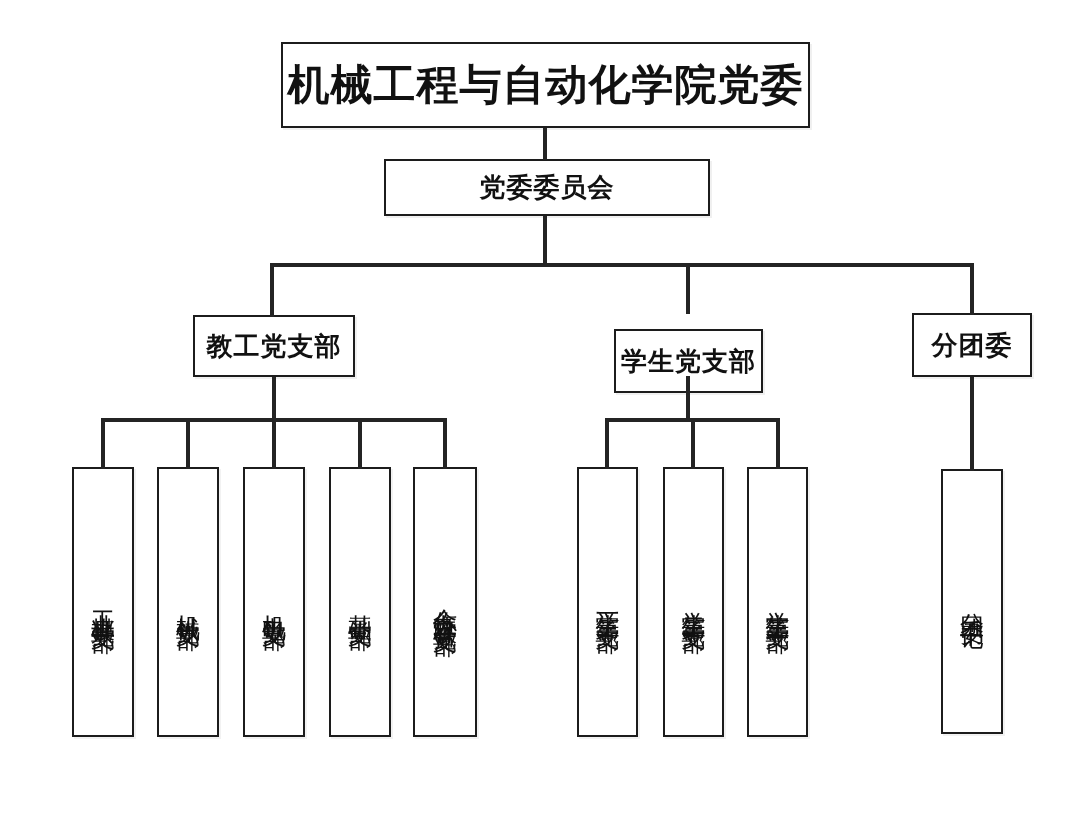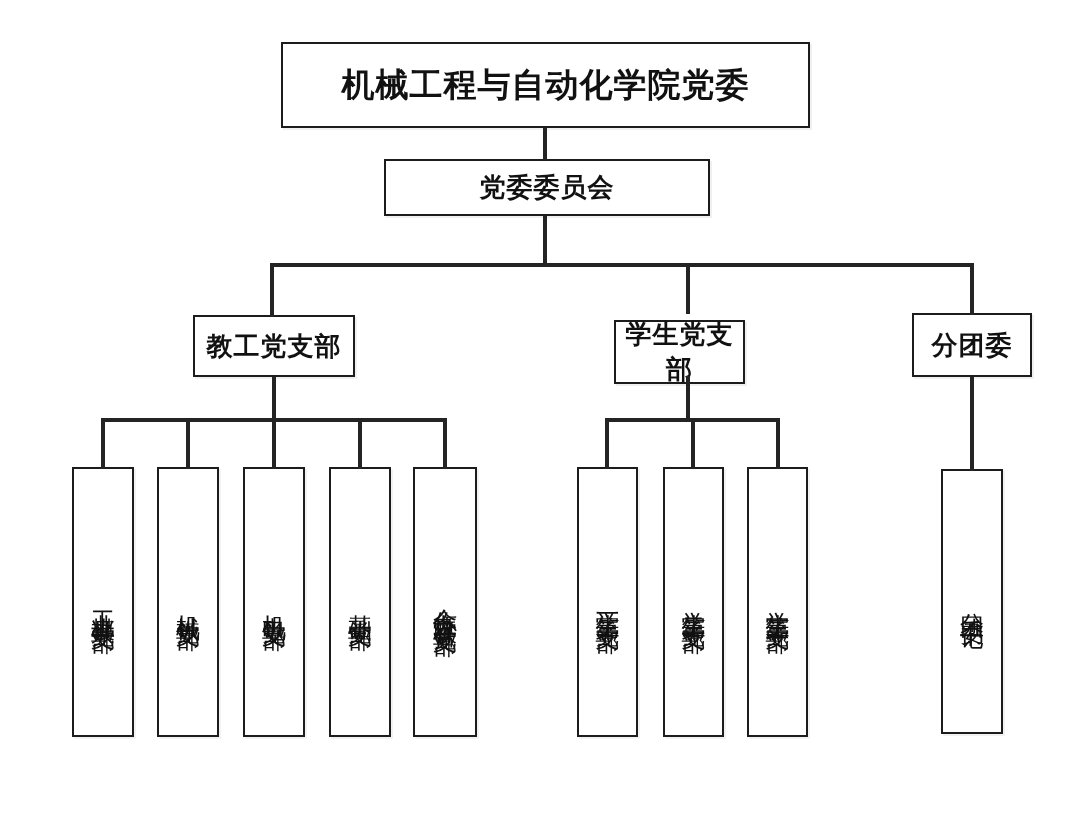--- a/index.html
+++ b/index.html
@@ -23,21 +23,21 @@
     background: #ffffff;
     border: 2px solid #1c1c1c;
     box-sizing: border-box;
     display: flex;
     align-items: center;
     justify-content: center;
     text-align: center;
     box-shadow: 2px 2px 0 rgba(0,0,0,0.06);
   }
   .box.title {
-    font-size: 33px;
+    font-size: 42px;
     font-weight: 700;
     letter-spacing: 1px;
   }
   .box.header {
     font-size: 26px;
     font-weight: 700;
     letter-spacing: 1px;
   }
   .box.leaf {
     box-shadow: 2px 2px 0 rgba(0,0,0,0.05);
@@ -66,21 +66,21 @@
   </div>
 
   <div class="box header" style="left:384px; top:159px; width:326px; height:57px;">
     <span>党委委员会</span>
   </div>
 
   <div class="box header" style="left:193px; top:315px; width:162px; height:62px;">
     <span>教工党支部</span>
   </div>
 
-  <div class="box header" style="left:614px; top:320px; width:131px; height:64px;">
+  <div class="box header" style="left:614px; top:329px; width:149px; height:64px;">
     <span>学生党支部</span>
   </div>
 
   <div class="box header" style="left:912px; top:313px; width:120px; height:64px;font-family:Liberation Serif, serif;">
     <span>分团委</span>
   </div>
 
   <div class="box leaf" style="left:72px; top:467px; width:62px; height:270px;">
     <span class="vtext">工业模具党支部</span>
   </div>

